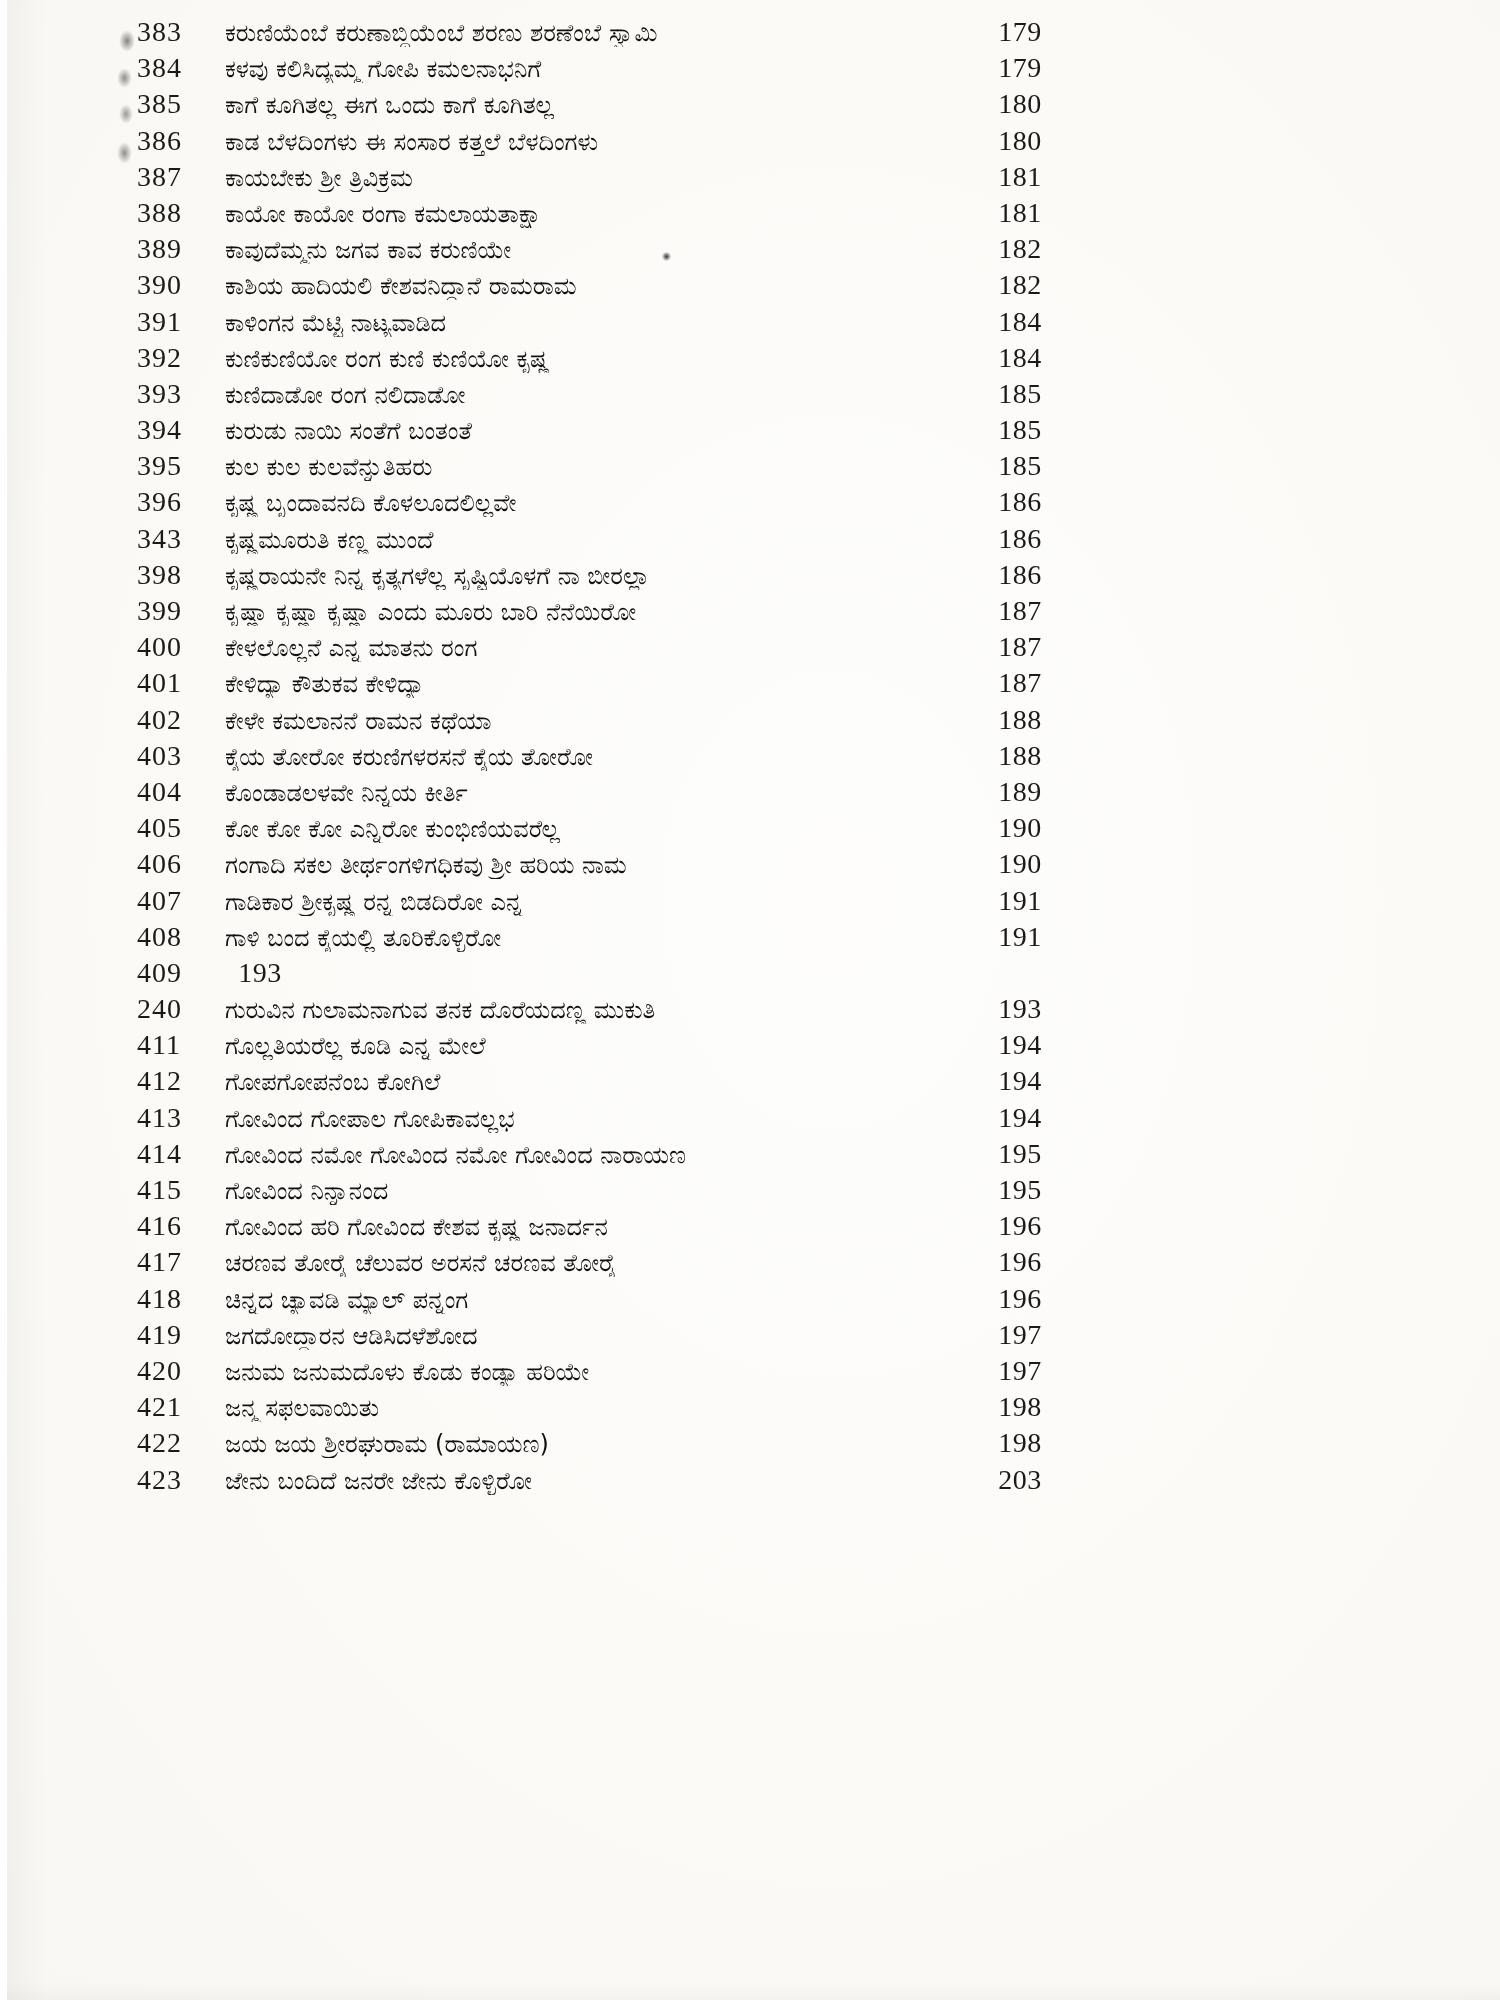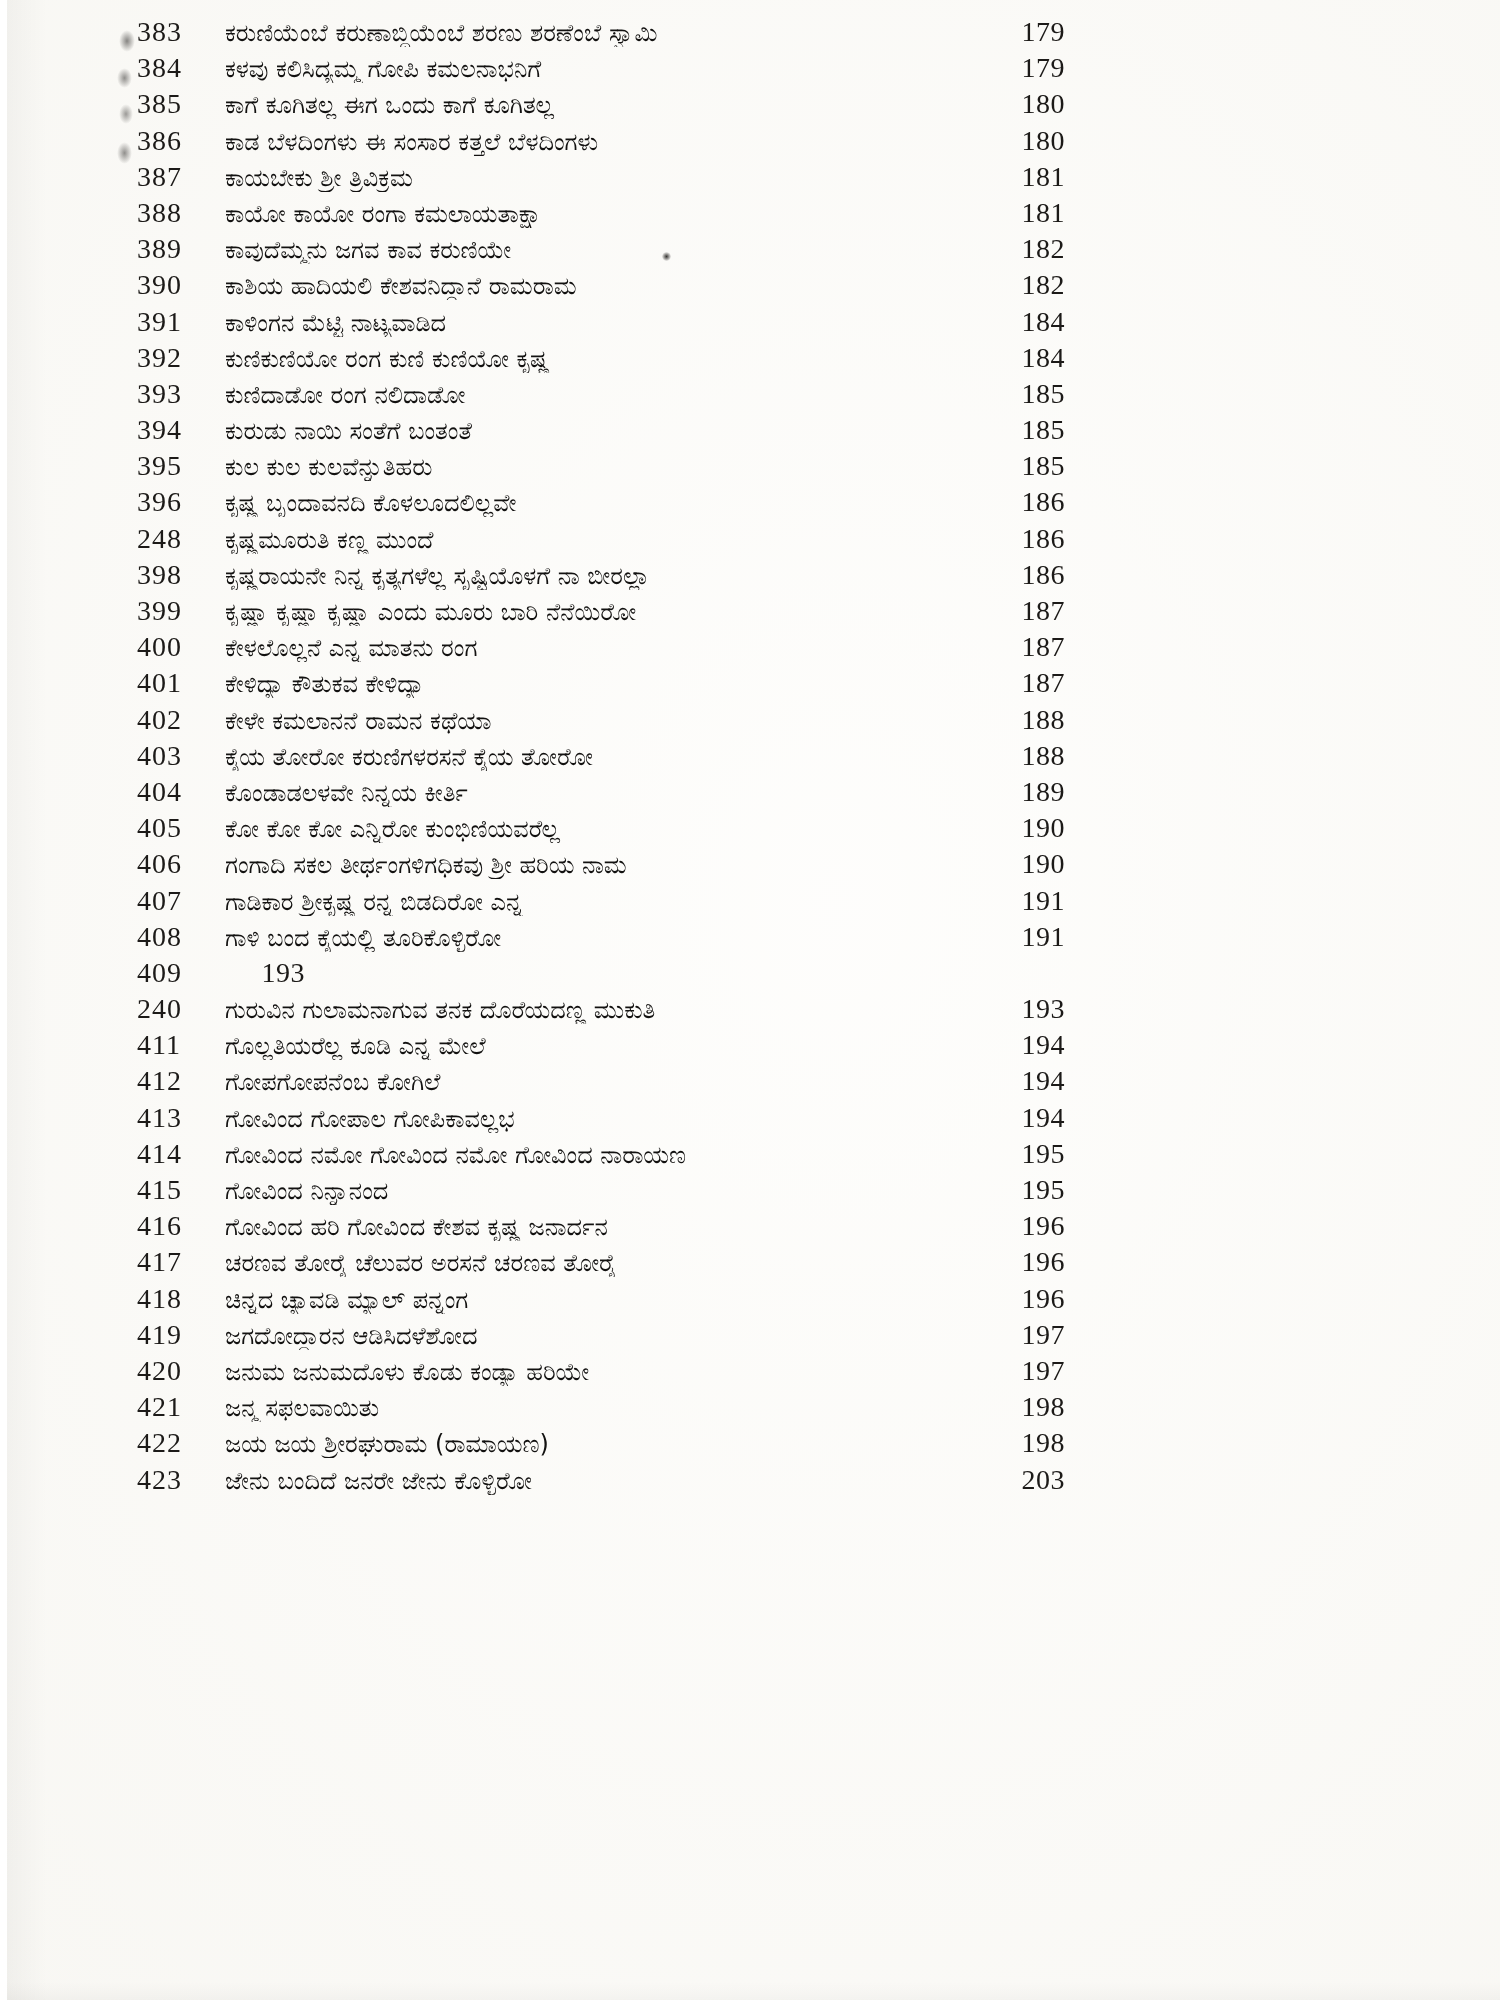--- a/index.html
+++ b/index.html
@@ -43,21 +43,21 @@
     flex: 1 1 auto;
     padding-left: 10px;
     font-family: "DejaVu Sans", "Liberation Sans", sans-serif;
     font-size: 24px;
     color: #121110;
     overflow: hidden;
   }
   .pageno {
     flex: 0 0 90px;
     width: 90px;
-    text-align: right;
+    text-align: center;
     font-size: 28px;
     letter-spacing: 0.5px;
     color: #1c1a18;
   }
   
   .artifact {
     position: absolute;
     border-radius: 50%;
     pointer-events: none;
   }
@@ -156,21 +156,21 @@
     <span class="pageno">185</span>
   </div>
 
   <div class="row">
     <span class="num">396</span>
     <span class="title">ಕೃಷ್ಣ ಬೃಂದಾವನದಿ ಕೊಳಲೂದಲಿಲ್ಲವೇ</span>
     <span class="pageno">186</span>
   </div>
 
   <div class="row">
-    <span class="num">248</span>
+    <span class="num">343</span>
     <span class="title">ಕೃಷ್ಣಮೂರುತಿ ಕಣ್ಣ ಮುಂದೆ</span>
     <span class="pageno">186</span>
   </div>
 
   <div class="row">
     <span class="num">398</span>
     <span class="title">ಕೃಷ್ಣರಾಯನೇ ನಿನ್ನ ಕೃತ್ಯಗಳೆಲ್ಲ ಸೃಷ್ಟಿಯೊಳಗೆ ನಾ ಬೀರಲ್ಲ್ಯಾ</span>
     <span class="pageno">186</span>
   </div>
 

